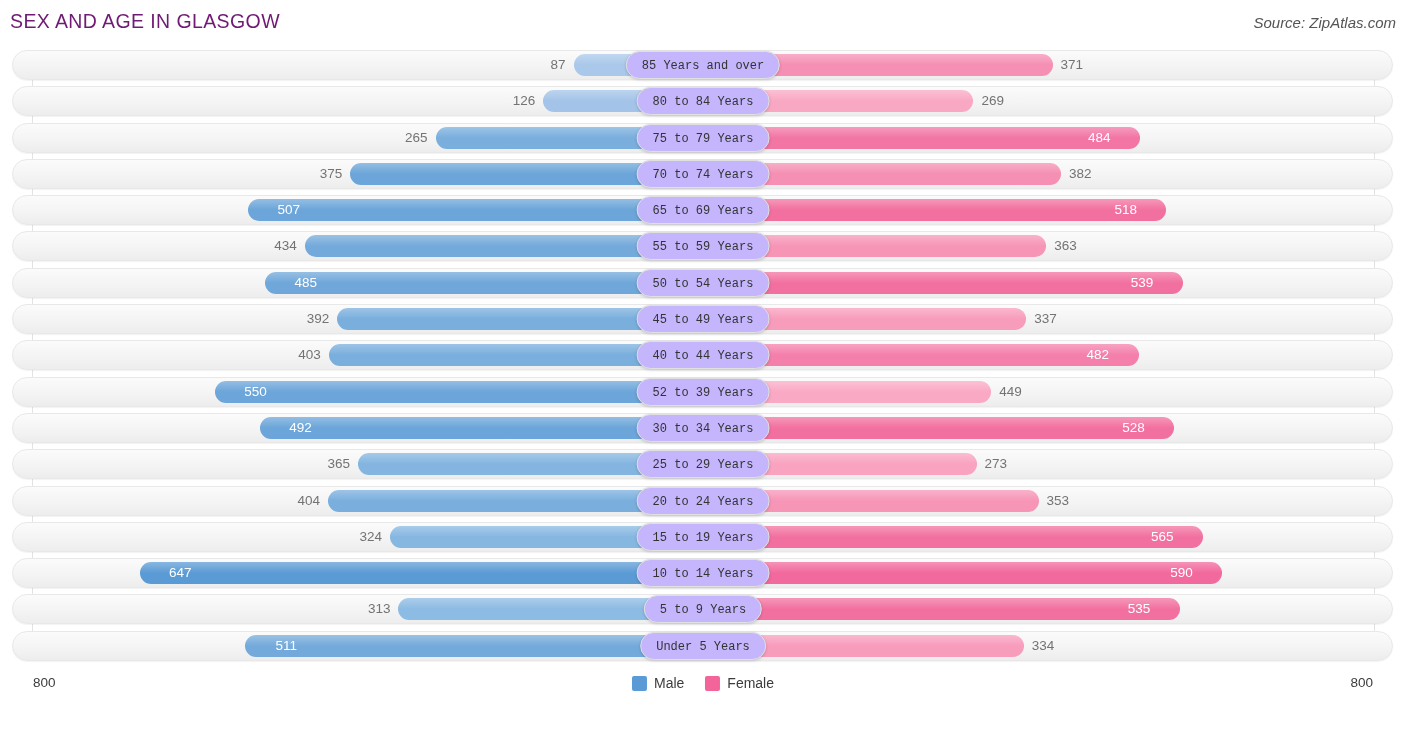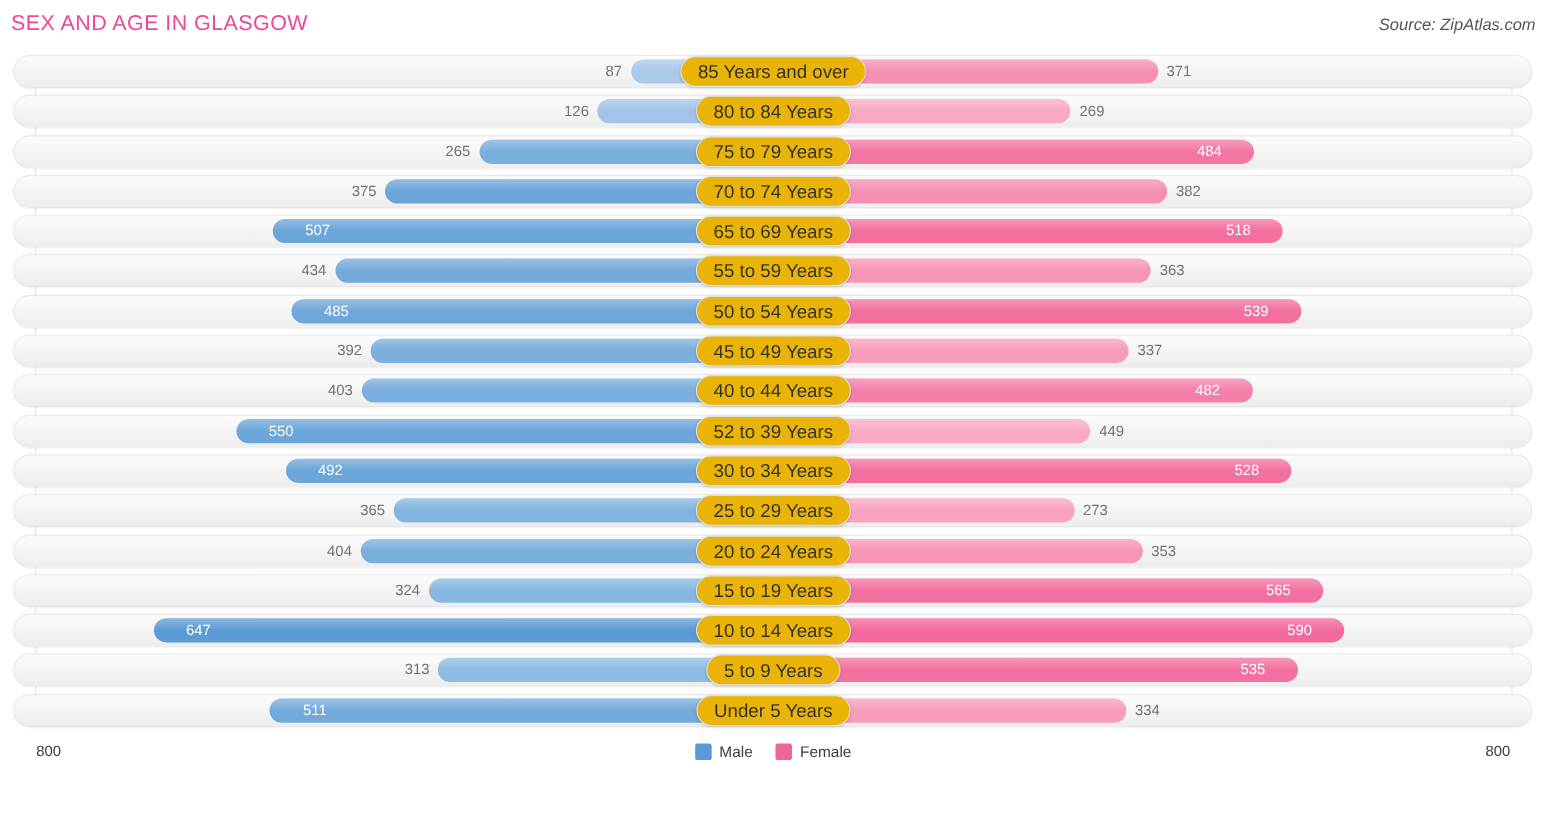--- a/index.html
+++ b/index.html
@@ -9,21 +9,21 @@
     font-family:"Liberation Sans", sans-serif;
     color:#3c3c3c;
     overflow:hidden;
   }
   .page{position:relative;width:1406px;height:740px;}
 
   
   .title{
     position:absolute;left:10px;top:10px;
     font-size:19.5px;letter-spacing:.4px;
-    color:#ec4899;font-weight:400;white-space:nowrap;
+    color:#701a75;font-weight:400;white-space:nowrap;
   }
   .source{
     position:absolute;right:10px;top:14px;
     font-size:15px;font-style:italic;color:#555;white-space:nowrap;
   }
 
   
   .chart{
     position:absolute;left:0;top:50px;
     width:1406px;height:654px;
@@ -76,27 +76,28 @@
   .val.m-in{right:50%;text-align:left;}
   .val.f-out{left:50%;text-align:left;}
   .val.f-in{left:50%;text-align:right;}
 
   
   .pill{
     position:absolute;left:50%;top:1px;
     transform:translateX(-50%);
     height:28px;line-height:28px;
     padding:0 15px;
-    background:#eab308;
+    background:#c4b5fd;
     border:1px solid #e0e0e0;
     border-radius:15px;
-    font-size:17px;color:#333;
+    font-size:12px;color:#333;
     white-space:nowrap;
     box-shadow:0 1px 3px rgba(0,0,0,.17);
     box-sizing:border-box;
+    font-family:Liberation Mono, monospace;
   }
 
   
   .footer{
     position:absolute;left:0;right:0;bottom:8px;height:26px;
   }
   .axis-left{
     position:absolute;left:33px;top:0;height:26px;line-height:26px;
     font-size:13.5px;color:#3c3c3c;
   }

